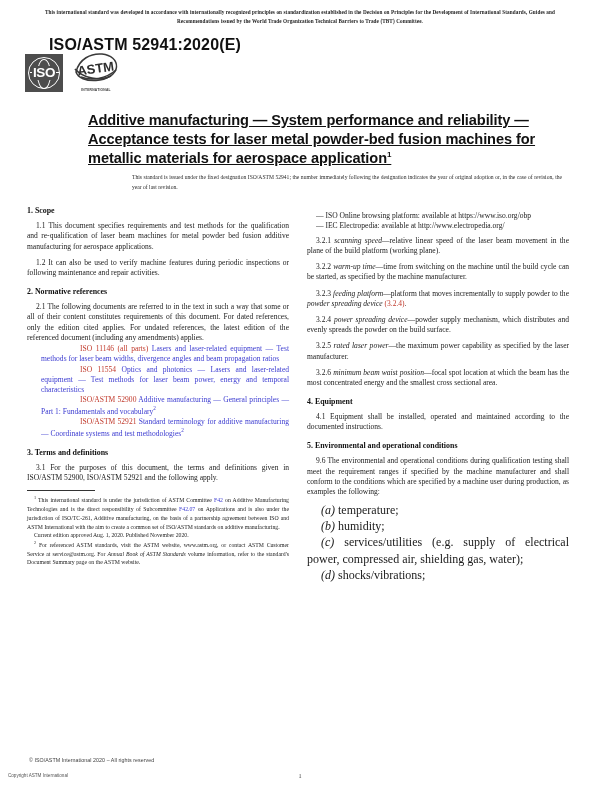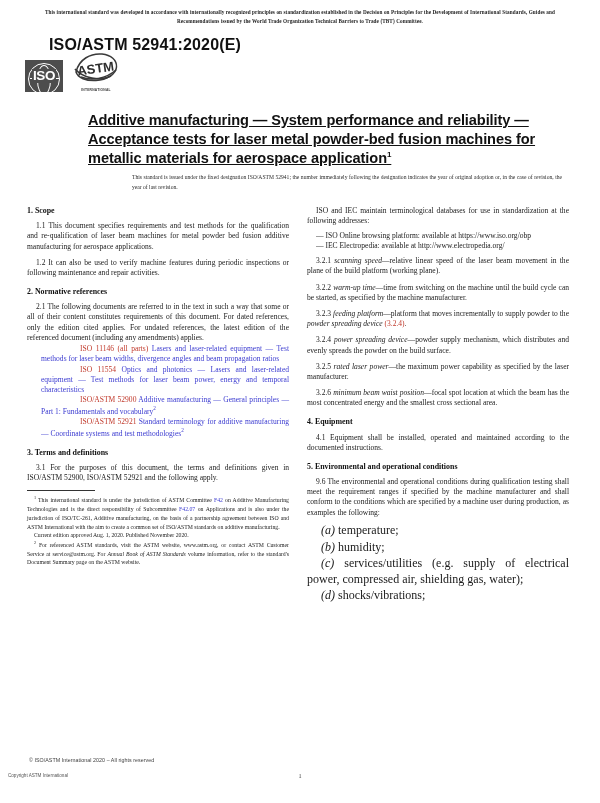--- a/index.html
+++ b/index.html
@@ -56,21 +56,21 @@
   .logos {
     position: absolute;
     left: 25px;
     top: 52px;
     display: flex;
     align-items: flex-end;
     gap: 11px;
   }
   .iso-logo {
     width: 38px;
-    height: 32px;
+    height: 38px;
     background: #4d4d4d;
     position: relative;
     display: flex;
     align-items: center;
     justify-content: center;
   }
   .iso-globe {
     position: absolute;
     left: 3px; top: 3px;
     width: 32px; height: 32px;
@@ -339,21 +339,20 @@
       <div class="footnotes">
         <p class="fn"><sup>1</sup> <span>This international standard is under the jurisdiction of ASTM Committee </span><span class="link-blue">F42</span><span> on Additive Manufacturing Technologies and is the direct responsibility of Subcommittee </span><span class="link-blue">F42.07</span><span> on Applications and is also under the jurisdiction of ISO/TC-261, Additive manufacturing, on the basis of a partnership agreement between ISO and ASTM International with the aim to create a common set of ISO/ASTM standards on additive manufacturing.</span></p>
         <p class="fn">Current edition approved Aug. 1, 2020. Published November 2020.</p>
         <p class="fn"><sup>2</sup> <span>For referenced ASTM standards, visit the ASTM website, www.astm.org, or contact ASTM Customer Service at service@astm.org. For </span><span class="italic">Annual Book of ASTM Standards</span><span> volume information, refer to the standard's Document Summary page on the ASTM website.</span></p>
       </div>
 
     </div>
 
     <div class="col">
 
-      <p class="indent">ISO and IEC maintain terminological databases for use in standardization at the following addresses:</p>
       <div class="dash-item space-before-sm">— ISO Online browsing platform: available at https://www.iso.org/obp</div>
       <div class="dash-item">— IEC Electropedia: available at http://www.electropedia.org/</div>
 
 
       <p class="indent space-before-sm"><span>3.2.1</span> <span class="italic">scanning speed</span><span>—relative linear speed of the laser beam movement in the plane of the build platform (working plane).</span></p>
 
       <p class="indent space-before"><span>3.2.2</span> <span class="italic">warm-up time</span><span>—time from switching on the machine until the build cycle can be started, as specified by the machine manufacturer.</span></p>
 
       <p class="indent space-before"><span>3.2.3</span> <span class="italic">feeding platform</span><span>—platform that moves incrementally to supply powder to the </span><span class="italic">powder spreading device</span> <span class="xref-red">(3.2.4)</span><span>.</span></p>
 

